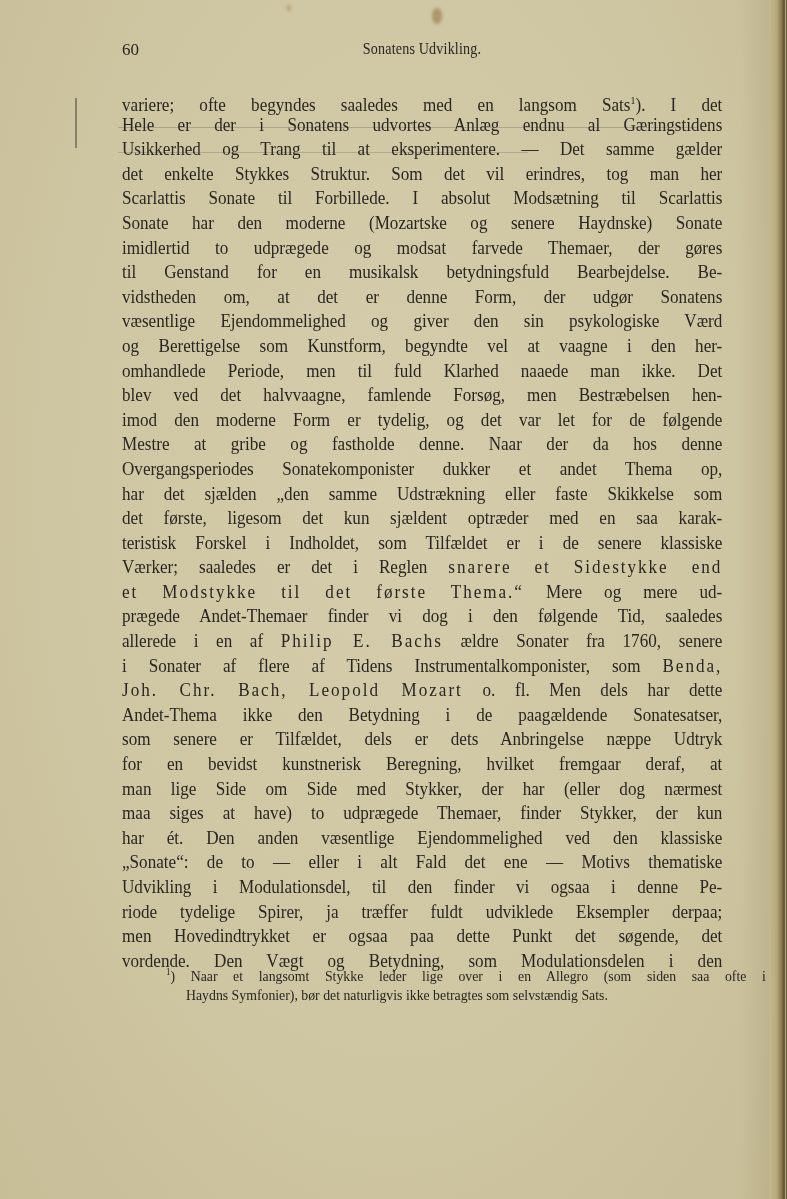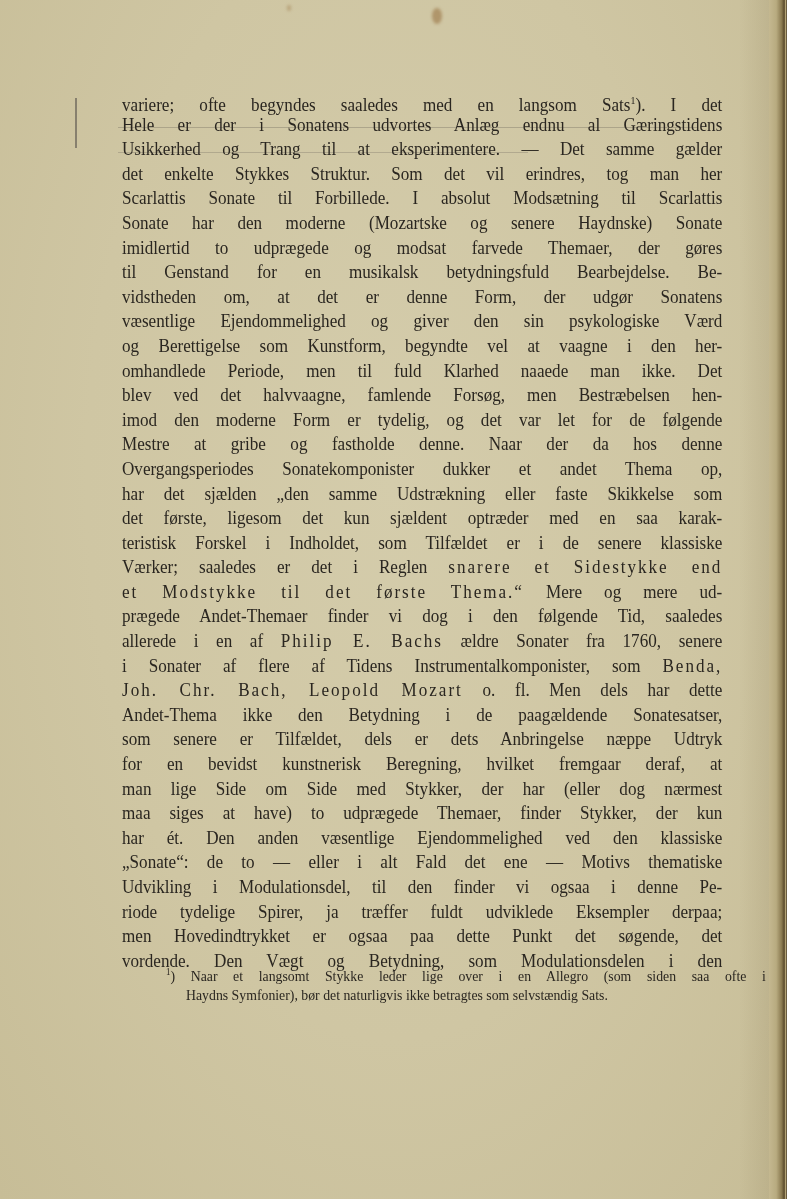--- a/index.html
+++ b/index.html
@@ -127,20 +127,24 @@
 
 <div class="page">
   <div class="stain" style="left:432px; top:8px; width:10px; height:16px;"></div>
   <div class="stain" style="left:287px; top:5px; width:4px; height:6px; background: rgba(150,110,60,0.4);"></div>
   <div class="pencil-mark" style="left:75px; top:98px; width:1.5px; height:50px;"></div>
   <div class="pencil-mark" style="left:118px; top:127px; width:580px; height:1px; opacity:0.35;"></div>
   <div class="pencil-mark" style="left:118px; top:152px; width:410px; height:1px; opacity:0.3;"></div>
   <div class="binding-shadow"></div>
   <div class="binding-edge"></div>
 
+  <div class="running-head">
+    <span class="page-number">60</span>
+    <span class="header-title">Sonatens Udvikling.</span>
+  </div>
 
   <div class="body-text" id="body-text">
       <div class="line"><span>variere; ofte begyndes saaledes med en langsom Sats</span><span class="sup">1</span><span>). I det</span></div>
       <div class="line"><span>Hele er der i Sonatens udvortes Anlæg endnu al Gæringstidens</span></div>
       <div class="line"><span>Usikkerhed og Trang til at eksperimentere. — Det samme gælder</span></div>
       <div class="line"><span>det enkelte Stykkes Struktur. Som det vil erindres, tog man her</span></div>
       <div class="line"><span>Scarlattis Sonate til Forbillede. I absolut Modsætning til Scarlattis</span></div>
       <div class="line"><span>Sonate har den moderne (Mozartske og senere Haydnske) Sonate</span></div>
       <div class="line"><span>imidlertid to udprægede og modsat farvede Themaer, der gøres</span></div>
       <div class="line"><span>til Genstand for en musikalsk betydningsfuld Bearbejdelse. Be-</span></div>

